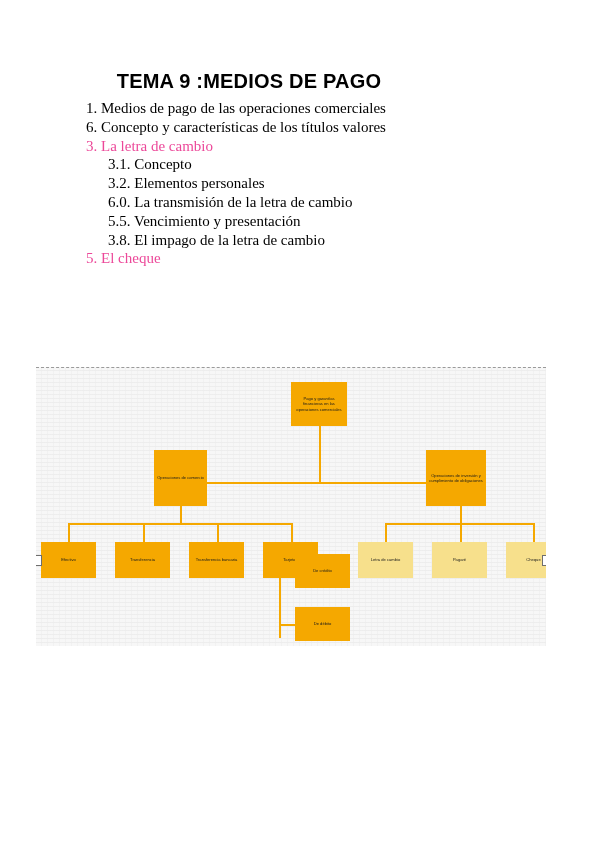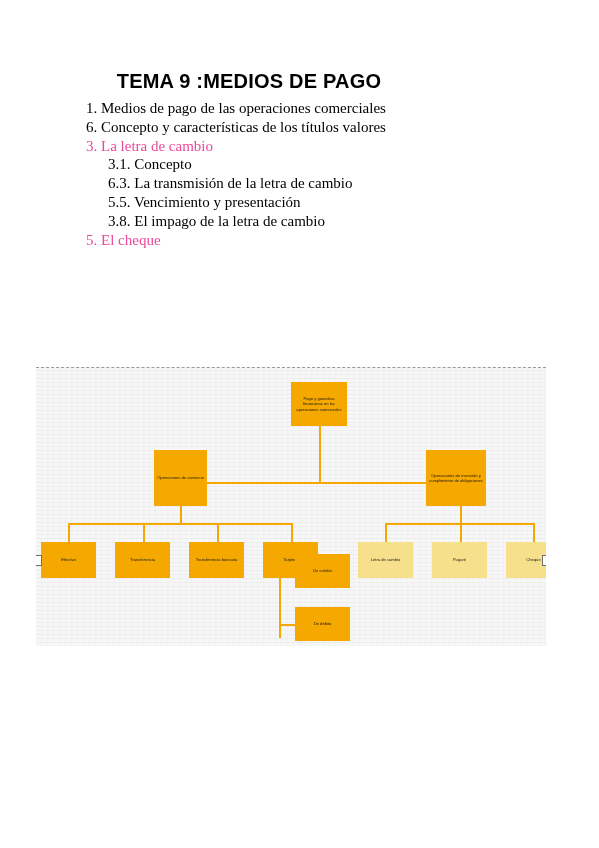--- a/index.html
+++ b/index.html
@@ -114,21 +114,22 @@
 
 <div class="page">
 
   <div class="doc-title">TEMA 9 :MEDIOS  DE PAGO</div>
 
   <div class="outline">
     <div class="outline-item">1. Medios de pago de las operaciones comerciales</div>
     <div class="outline-item">6. Concepto y características de los títulos valores</div>
     <div class="outline-item red">3. La letra de cambio</div>
     <div class="outline-item sub">3.1. Concepto</div>
-    <div class="outline-item sub">6.3. La transmisión de la letra de cambio</div>
+    <div class="outline-item sub">3.2. Elementos personales</div>
+    <div class="outline-item sub">6.0. La transmisión de la letra de cambio</div>
     <div class="outline-item sub">5.5. Vencimiento y presentación</div>
     <div class="outline-item sub">3.8. El impago de la letra de cambio</div>
     <div class="outline-item red">5. El cheque</div>
   </div>
 
   <div class="diagram">
     <div class="diagram-texture"></div>
 
     <div class="conn v" style="left:283px; top:58px; height:56px;"></div>
 

